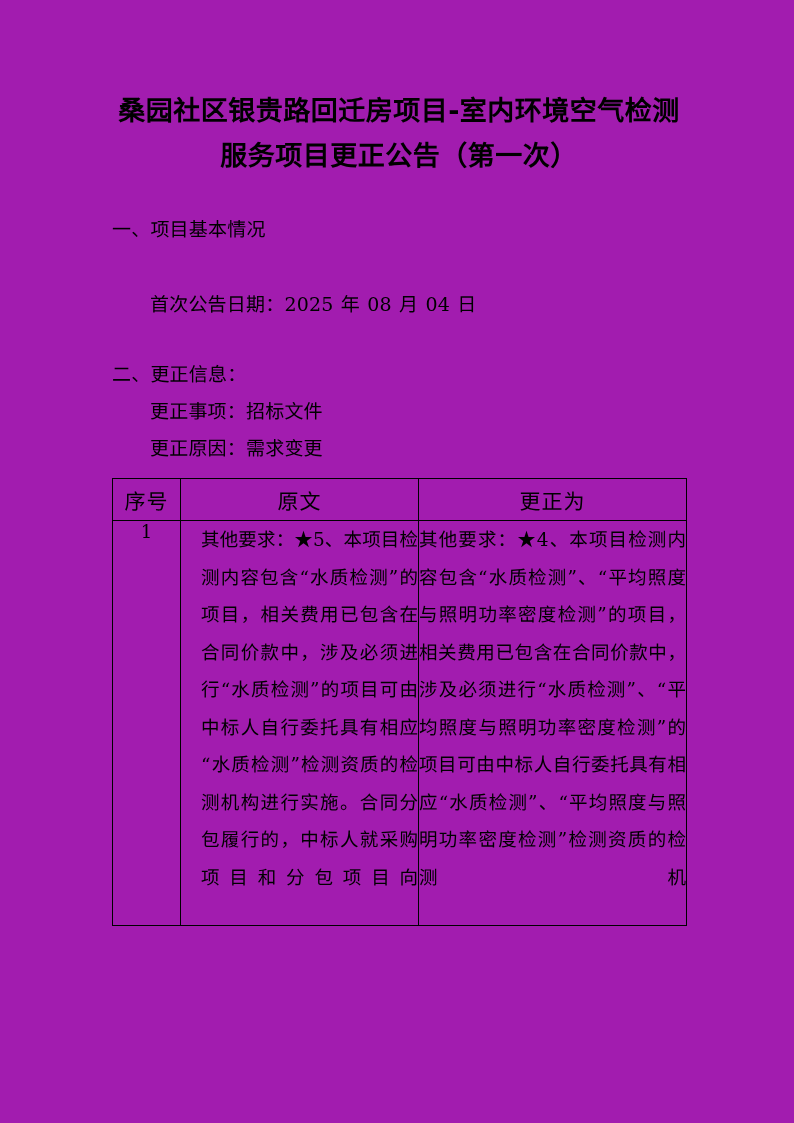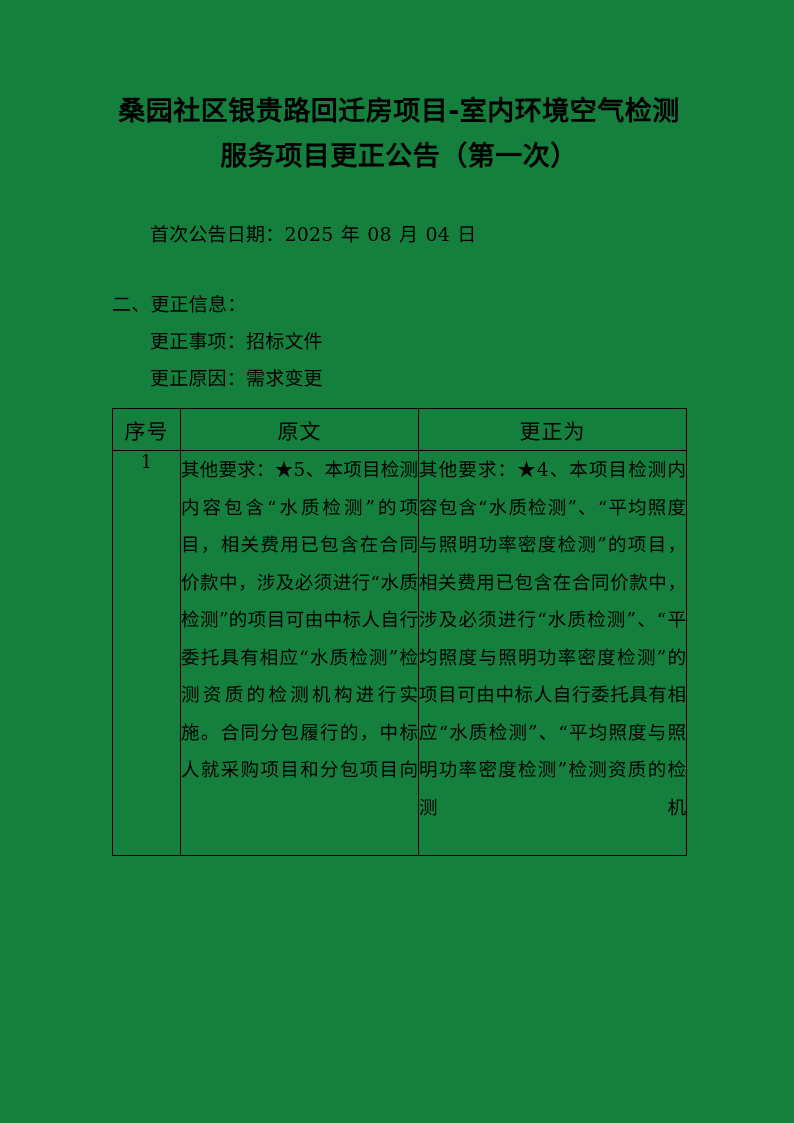--- a/index.html
+++ b/index.html
@@ -10,21 +10,21 @@
   }
   body {
     font-family: "DejaVu Serif", "Liberation Serif", serif;
     color: #000000;
   }
   .page {
     position: relative;
     width: 794px;
     height: 1123px;
     margin: 0 auto;
-    background: #15803d;
+    background: #a21caf;
     overflow: hidden;
     box-sizing: border-box;
   }
   .doc-body {
     position: absolute;
     left: 112px;
     top: 0;
     width: 574px;
   }
 
@@ -96,32 +96,33 @@
   .cell-text {
     font-size: 18.5px;
     line-height: 37.5px;
     text-align: justify;
     text-align-last: justify;
     padding: 1px 5px 0 5px;
     letter-spacing: 0;
     word-break: break-all;
     overflow: hidden;
   }
-  .cell-text.orig { height: 404px; }
+  .cell-text.orig { height: 404px; padding-left: 20px; }
   .cell-text.new  { height: 404px; }
 </style>
 </head>
 <body>
 
 <div class="page">
   <div class="doc-body">
 
     <div class="doc-title">桑园社区银贵路回迁房项目-室内环境空气检测服务项目更正公告（第一次）</div>
 
     <div class="section-1">
+      <div class="section-heading">一、项目基本情况</div>
       <p class="para spaced-num">首次公告日期：2025 年 08 月 04 日</p>
     </div>
 
     <div class="section-2">
       <div class="section-heading">二、更正信息：</div>
       <p class="para">更正事项：招标文件</p>
       <p class="para">更正原因：需求变更</p>
     </div>
 
     <table class="change-table">

